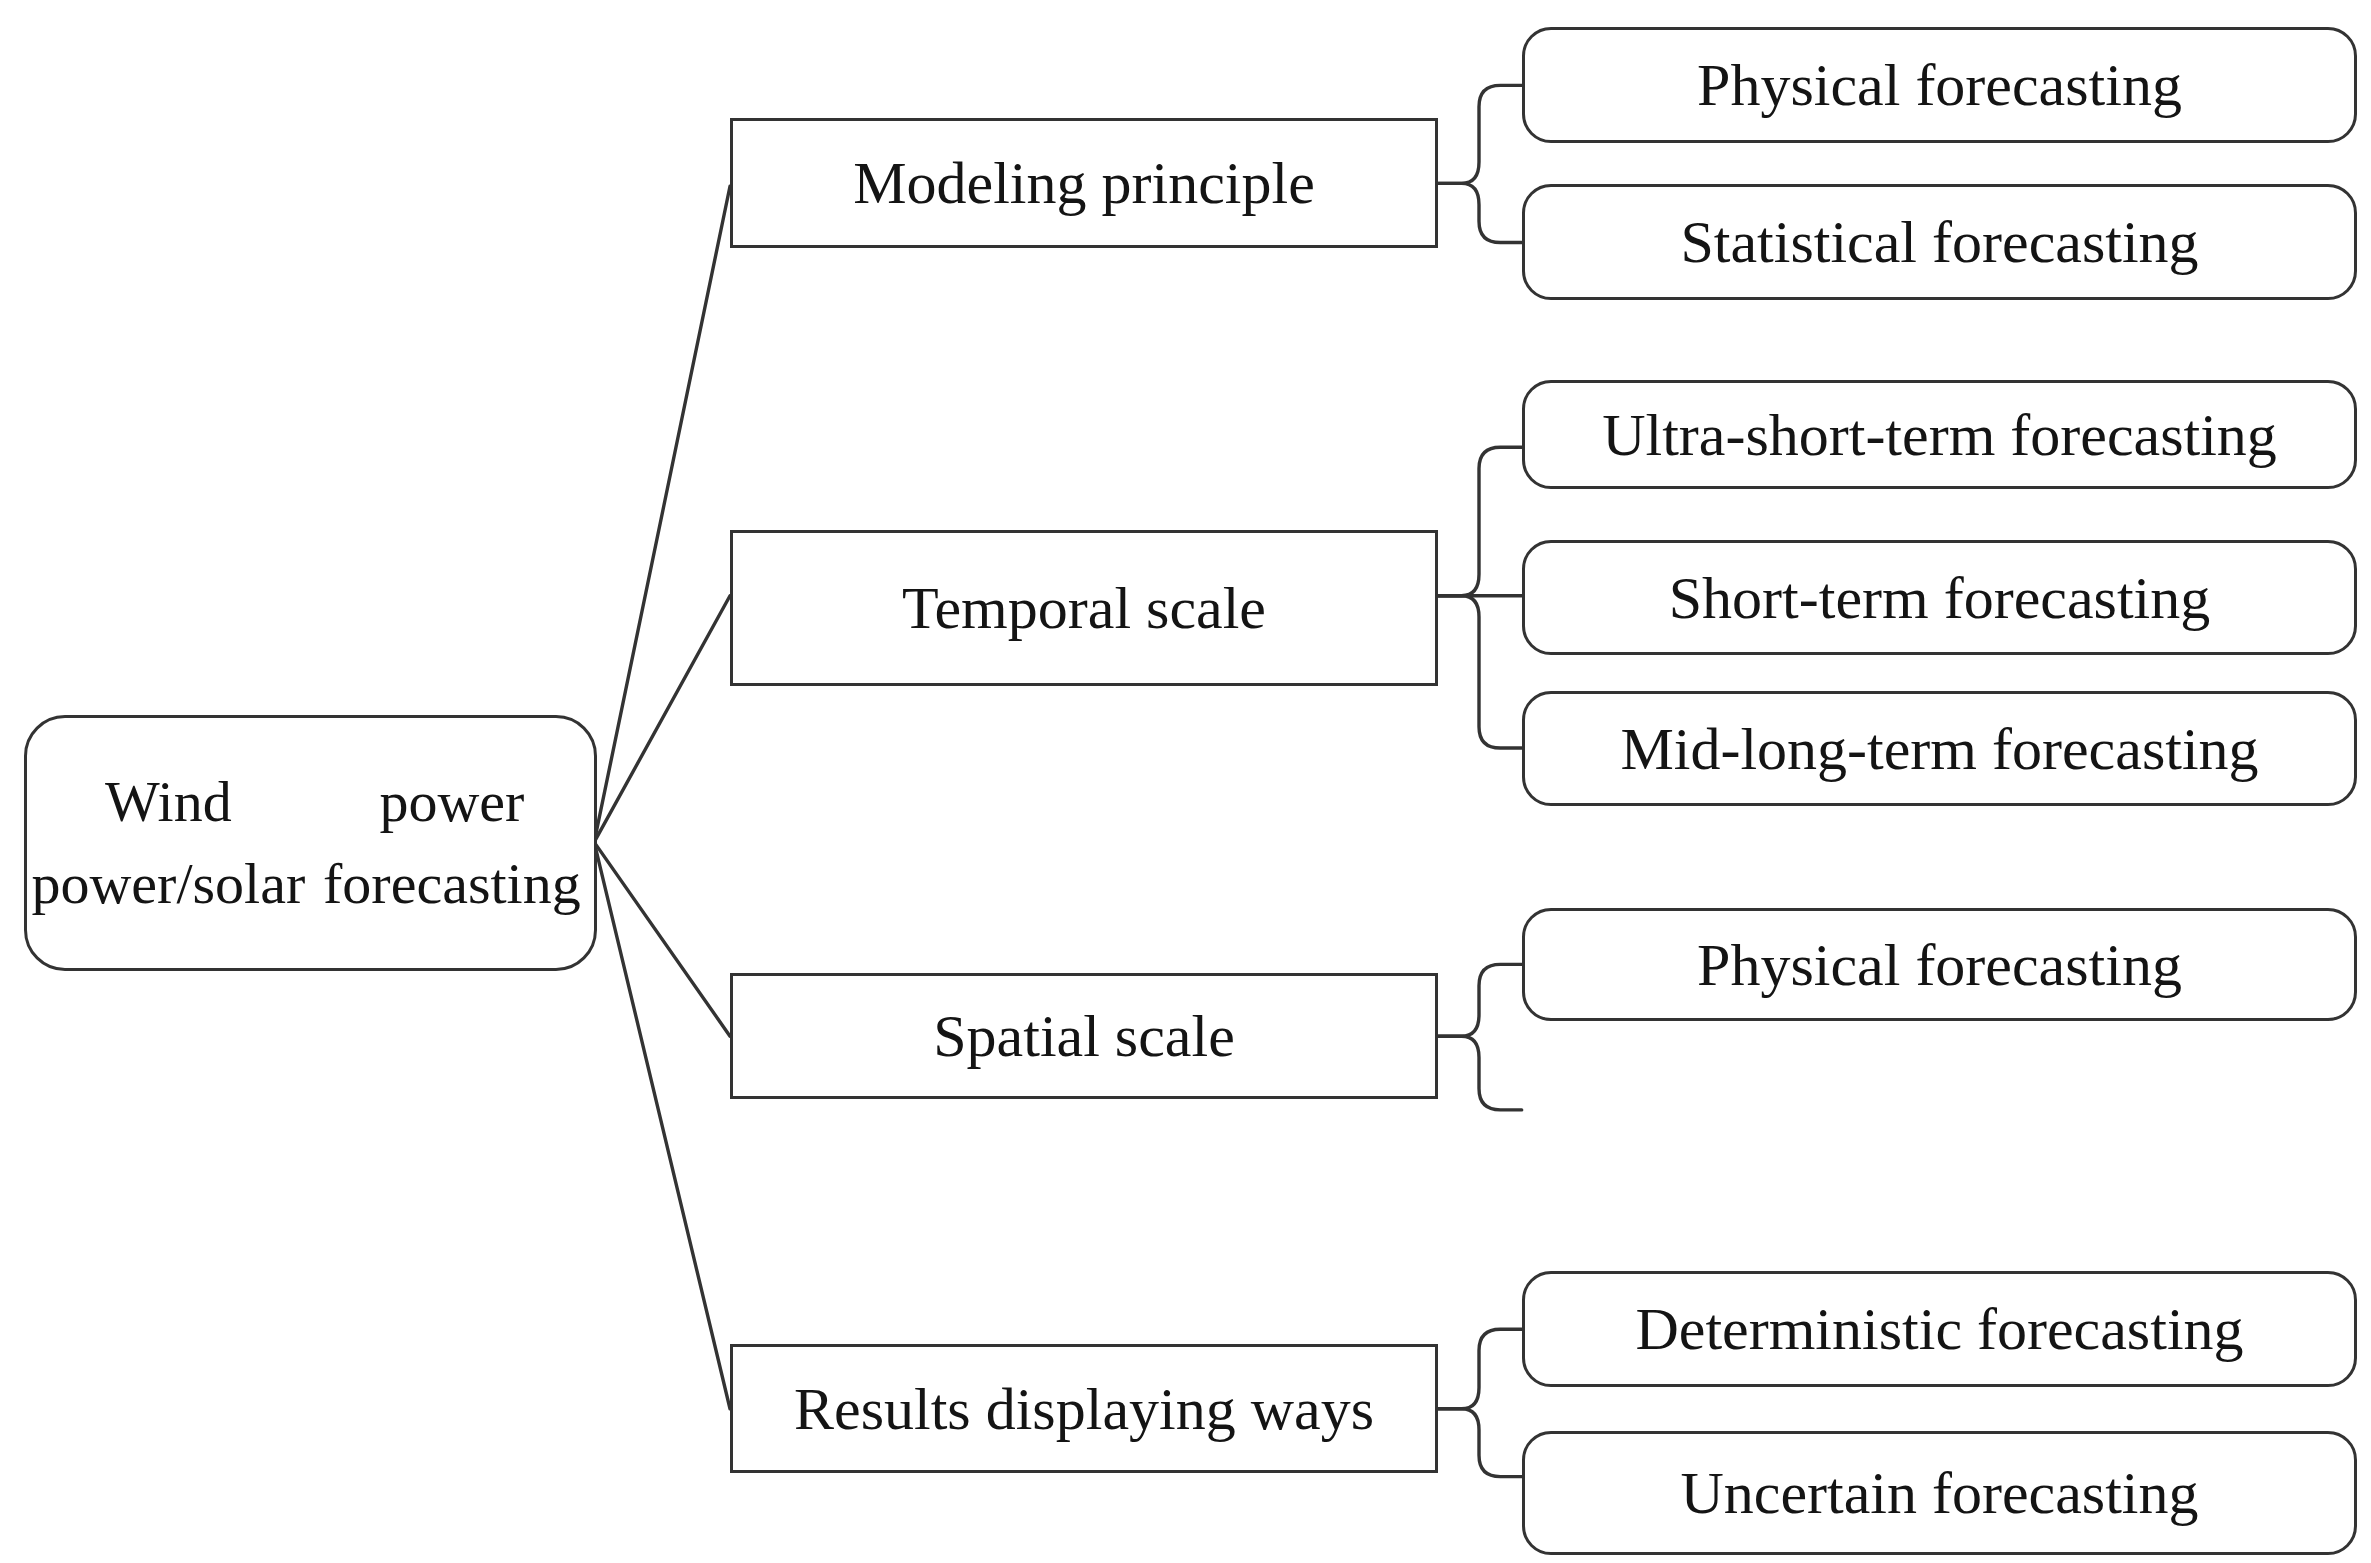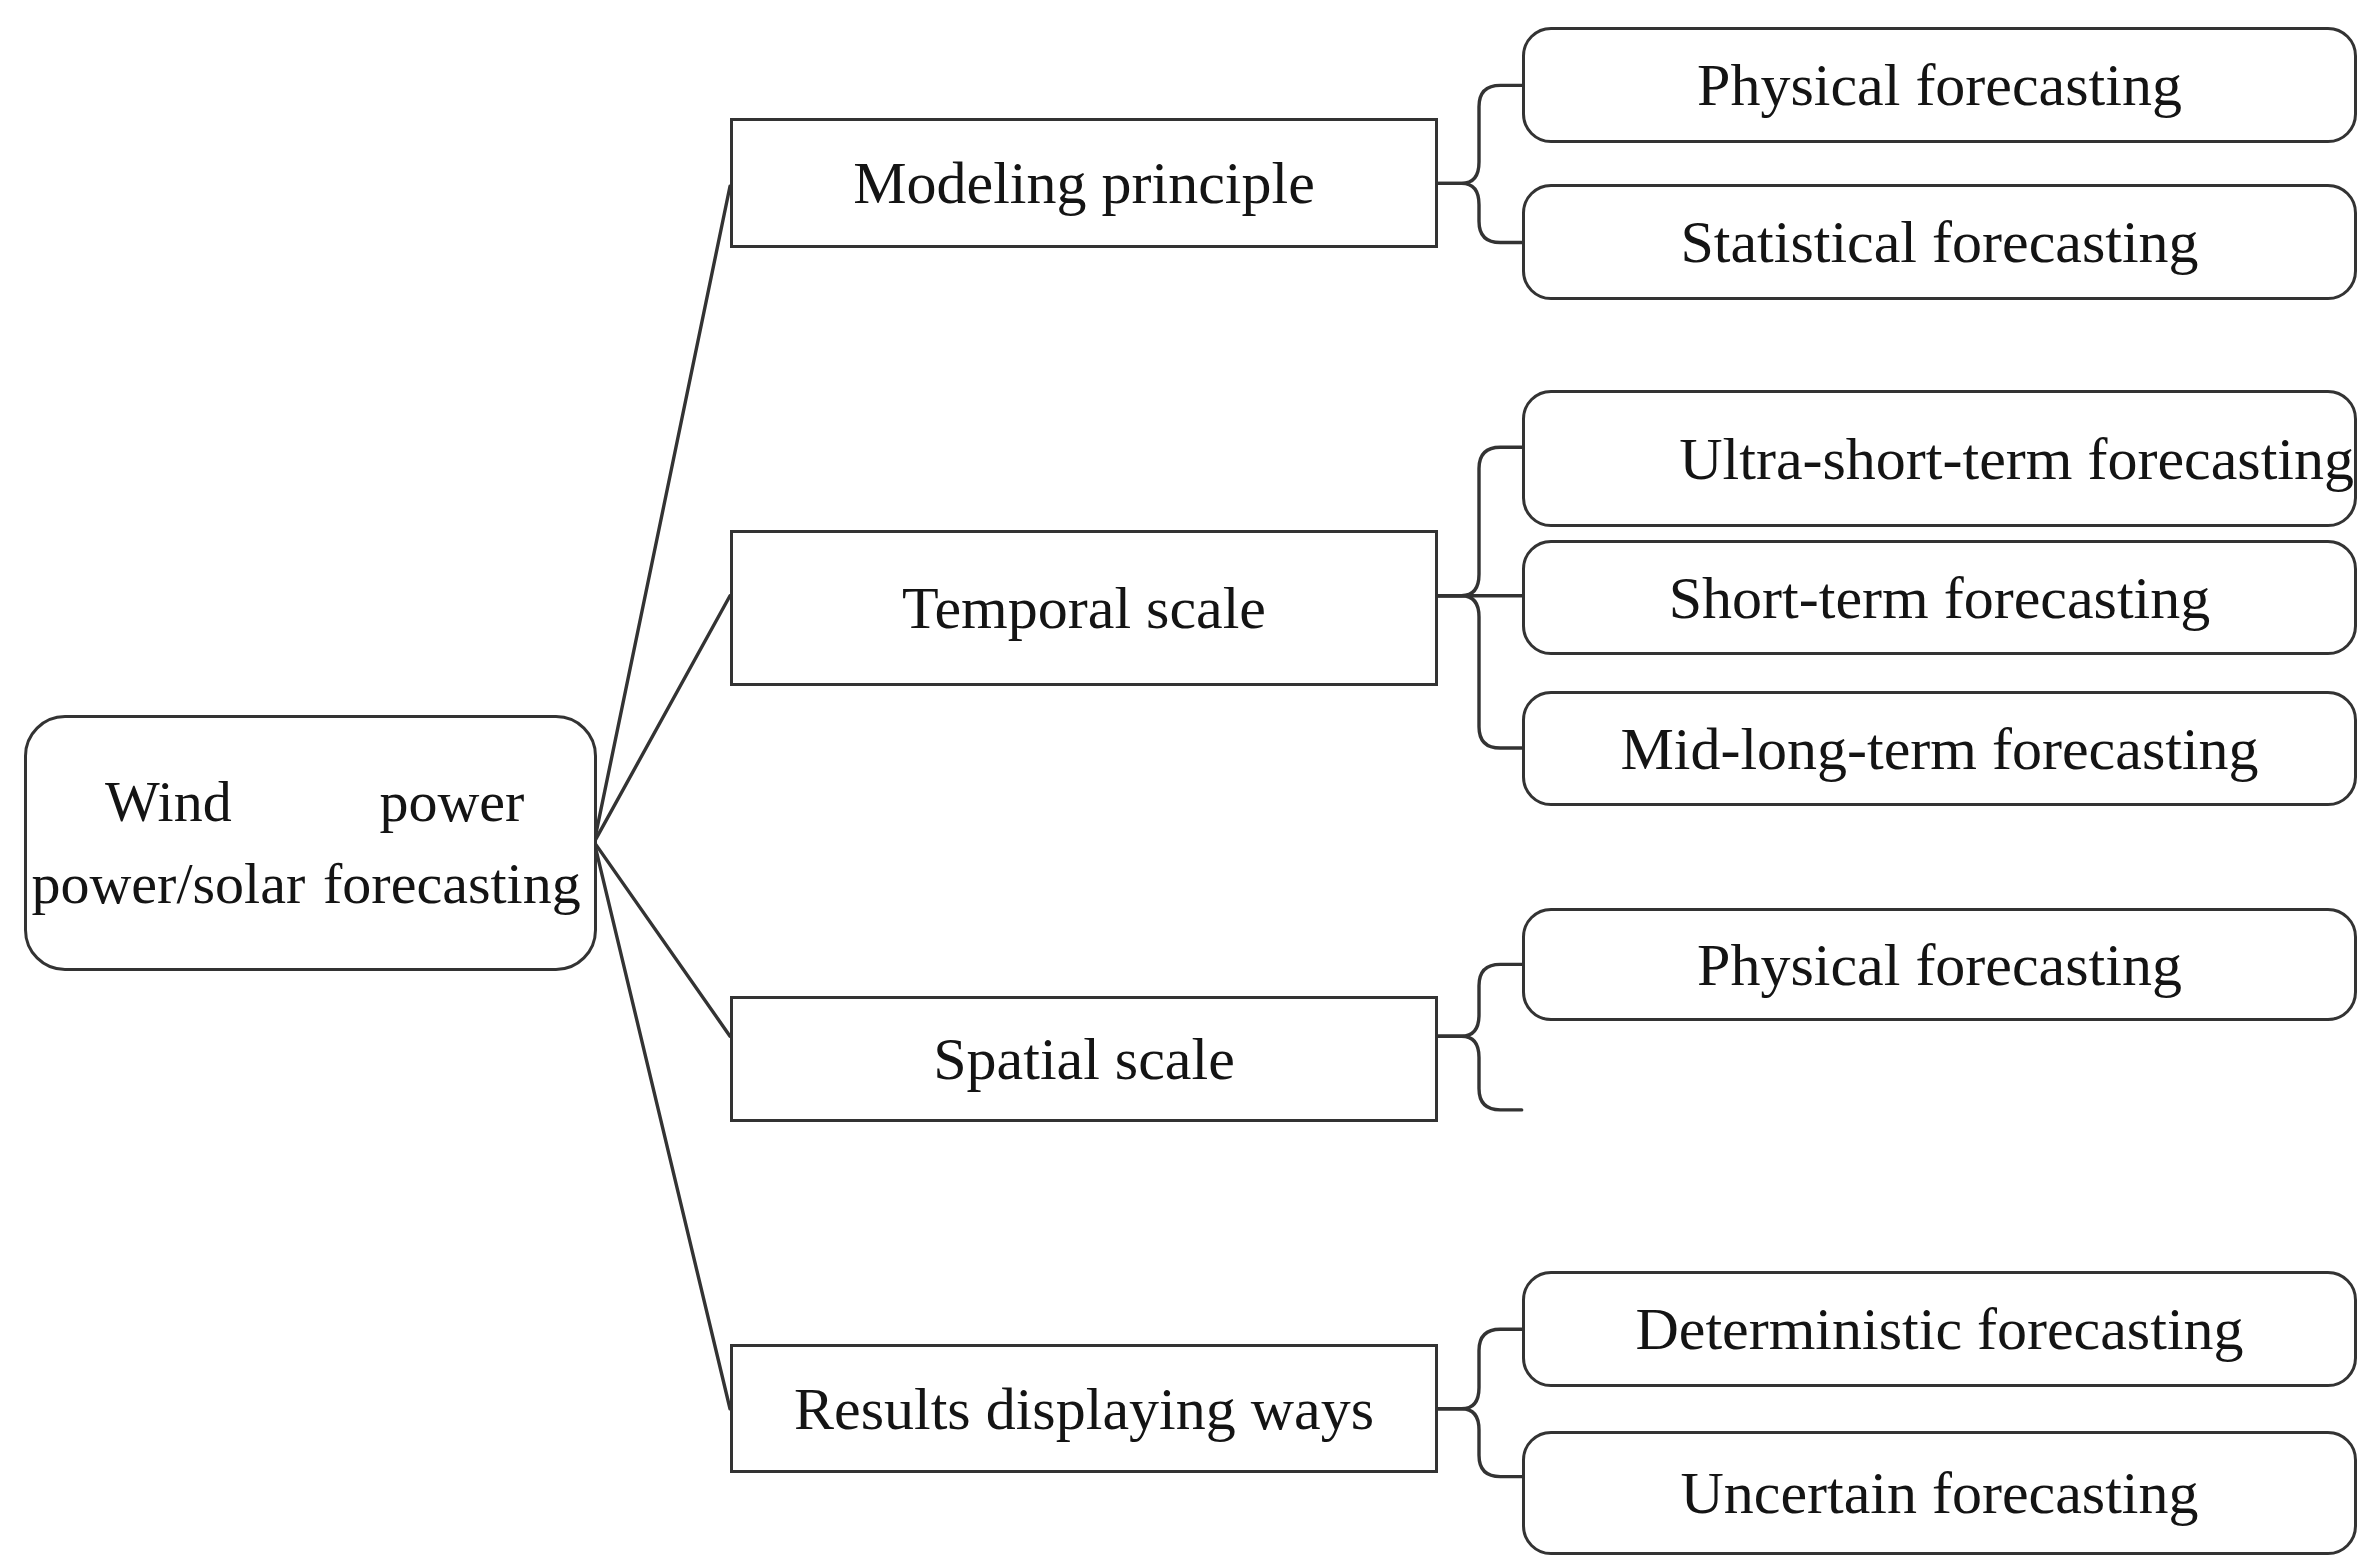--- a/index.html
+++ b/index.html
@@ -52,26 +52,26 @@
   }
   .leaf-node {
     left: 1522px;
     width: 835px;
     border-radius: 29px;
     font-size: 60px;
   }
   
   .cat-modeling { top: 118px;  height: 130px; }
   .cat-temporal { top: 530px;  height: 156px; }
-  .cat-spatial  { top: 996px; height: 126px; }
+  .cat-spatial  { top: 973px; height: 126px; }
   .cat-results  { top: 1344px; height: 129px; }
   
   .leaf-physical      { top: 27px;   height: 116px; }
   .leaf-statistical   { top: 184px;  height: 116px; }
-  .leaf-ultra         { top: 390px;  height: 137px; justify-content: flex-end; }
+  .leaf-ultra         { top: 380px;  height: 109px; }
   .leaf-short         { top: 540px;  height: 115px; }
   .leaf-midlong       { top: 691px;  height: 115px; }
   .leaf-station       { top: 908px;  height: 113px; }
   .leaf-regional      { top: 1053px; height: 115px; }
   .leaf-deterministic { top: 1271px; height: 116px; }
   .leaf-uncertain     { top: 1419px; height: 124px; margin-top: 12px; }
 </style>
 </head>
 <body>
 

